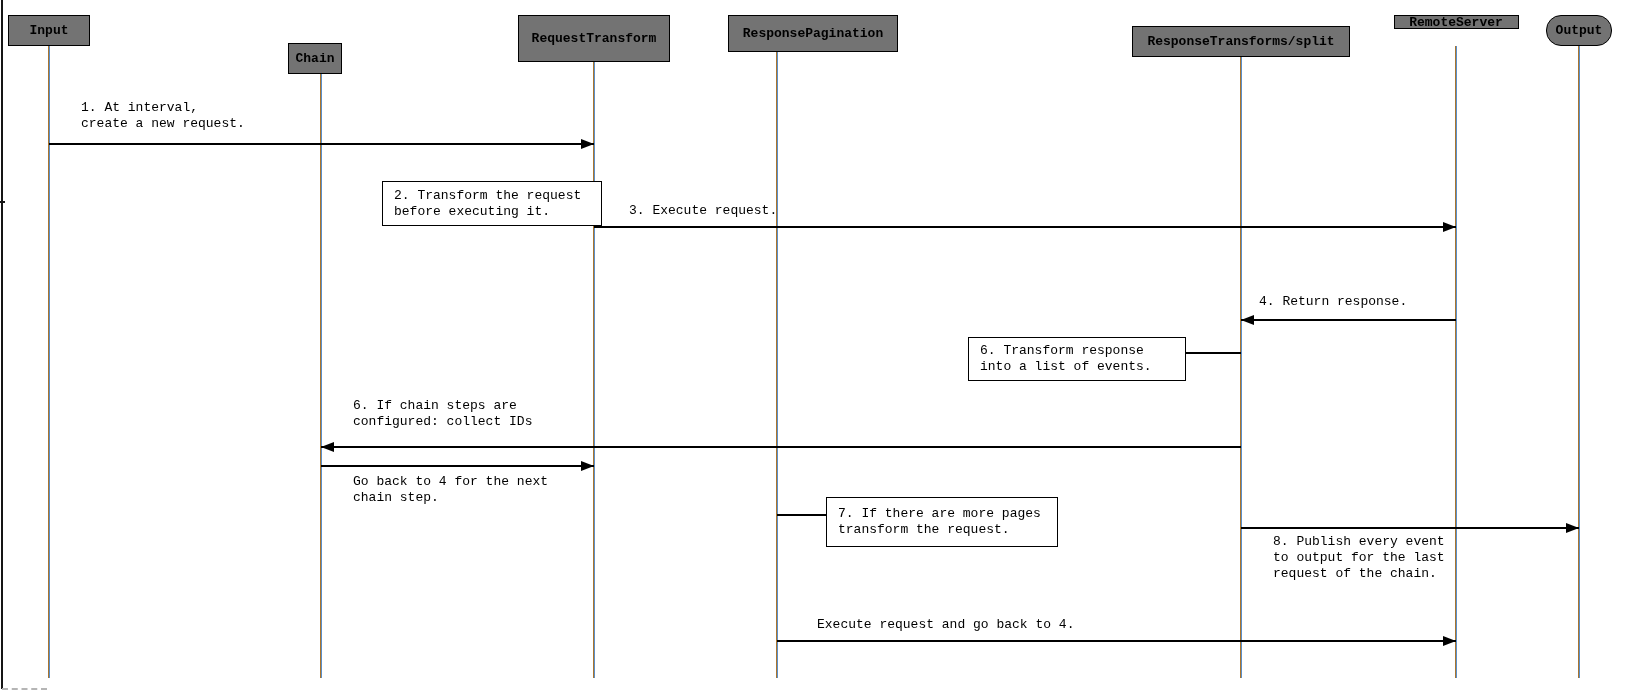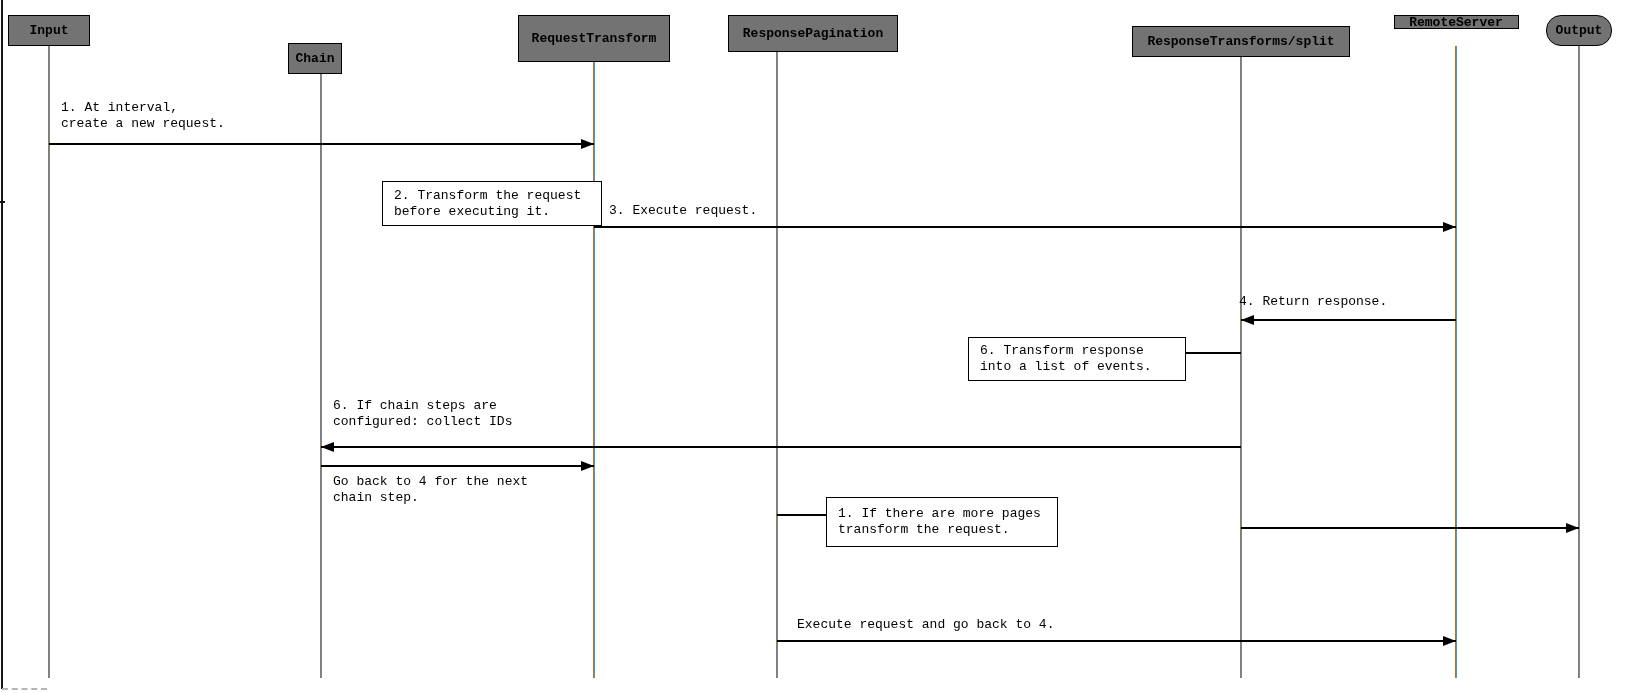--- a/index.html
+++ b/index.html
@@ -33,20 +33,21 @@
     position: absolute;
     height: 1.6px;
     background: #000000;
   }
   .ahead { position: absolute; width: 0; height: 0; }
   .mlabel {
     position: absolute;
     font-size: 13px;
     line-height: 16px;
     white-space: pre;
+    margin-left: 20px;
   }
   .note {
     position: absolute;
     box-sizing: border-box;
     border: 1.5px solid #000000;
     background: #ffffff;
     display: flex;
     align-items: center;
     padding-left: 11px;
     font-size: 13px;
@@ -90,31 +91,34 @@
     <div class="mline" style="left: 321px; width: 920px; top: 446px;"></div>
     <div class="ahead" style="top: 441.8px; border-top: 5px solid transparent; border-bottom: 5px solid transparent; border-right: 13px solid rgb(0, 0, 0); left: 321px;"></div>
     <div class="mlabel" style="left: 333px; top: 398px;">6. If chain steps are
 configured: collect IDs</div>
     <div class="mline" style="left: 321px; width: 273px; top: 465px;"></div>
     <div class="ahead" style="top: 460.8px; border-top: 5px solid transparent; border-bottom: 5px solid transparent; border-left: 13px solid rgb(0, 0, 0); left: 581px;"></div>
     <div class="mlabel" style="left: 333px; top: 474px;">Go back to 4 for the next
 chain step.</div>
     <div class="mline" style="left: 1241px; width: 338px; top: 527px;"></div>
     <div class="ahead" style="top: 522.8px; border-top: 5px solid transparent; border-bottom: 5px solid transparent; border-left: 13px solid rgb(0, 0, 0); left: 1566px;"></div>
+    <div class="mlabel" style="left: 1253px; top: 534px;">8. Publish every event
+to output for the last
+request of the chain.</div>
     <div class="mline" style="left: 777px; width: 679px; top: 640px;"></div>
     <div class="ahead" style="top: 635.8px; border-top: 5px solid transparent; border-bottom: 5px solid transparent; border-left: 13px solid rgb(0, 0, 0); left: 1443px;"></div>
     <div class="mlabel" style="left: 797px; top: 617px;">Execute request and go back to 4.</div>
     <div class="conn" style="left: 581px; width: 13px; top: 197px;"></div>
     <div class="note" style="left: 382px; top: 181px; width: 220px; height: 45px;">2. Transform the request
 before executing it.</div>
     <div class="conn" style="left: 1186px; width: 55px; top: 352px;"></div>
     <div class="note" style="left: 968px; top: 337px; width: 218px; height: 44px;">6. Transform response
 into a list of events.</div>
     <div class="conn" style="left: 777px; width: 49px; top: 514px;"></div>
-    <div class="note" style="left: 826px; top: 497px; width: 232px; height: 50px;">1. If there are more pages
+    <div class="note" style="left: 826px; top: 497px; width: 232px; height: 50px;">7. If there are more pages
 transform the request.</div>
     <div class="actor-box" style="left: 8px; top: 15px; width: 82px; height: 31px;">Input</div>
     <div class="actor-box" style="left: 288px; top: 15px; width: 54px; height: 31px; margin-top: 28px;">Chain</div>
     <div class="actor-box" style="left: 518px; top: 15px; width: 152px; height: 47px;">RequestTransform</div>
     <div class="actor-box" style="left: 728px; top: 15px; width: 170px; height: 37px;">ResponsePagination</div>
     <div class="actor-box" style="left: 1132px; top: 15px; width: 218px; height: 31px; margin-top: 11px;">ResponseTransforms/split</div>
     <div class="actor-box" style="left: 1393.5px; top: 15px; width: 125px; height: 14px;">RemoteServer</div>
     <div class="actor-box" style="left: 1546px; top: 15px; width: 66px; height: 31px; border-radius: 15px;">Output</div>
     <div class="edge-line" style="left: 1px; top: 0px; width: 2px; height: 689px;"></div>
     <div class="edge-tick" style="left: 0px; top: 201px; width: 5px; height: 2px;"></div>

